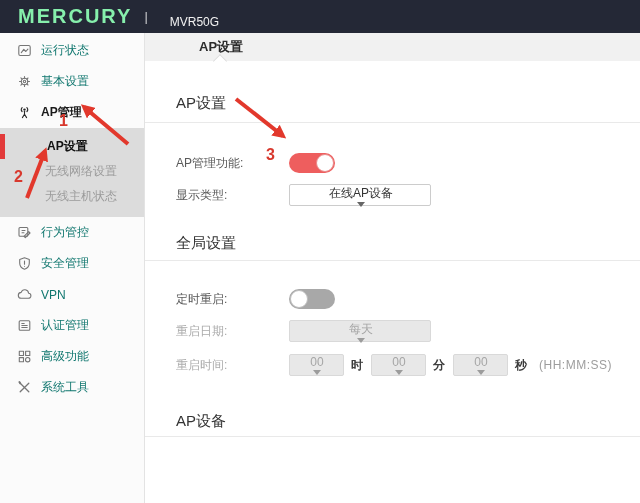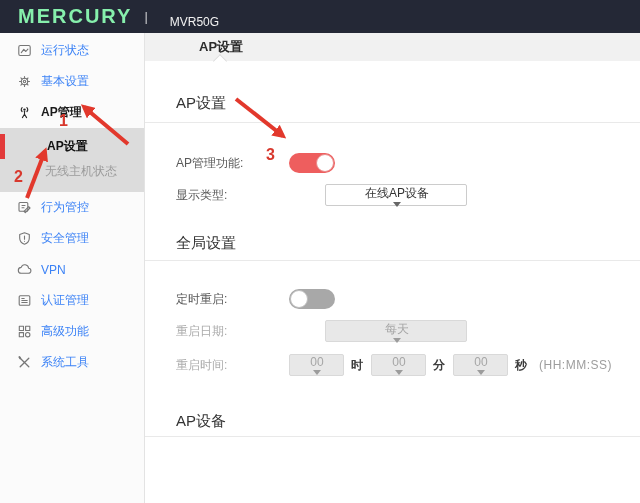--- a/index.html
+++ b/index.html
@@ -14,21 +14,21 @@
     background:#242836; display:flex; align-items:center; z-index:5; }
   .brand { margin-left:18px; color:#86efac; font-weight:bold; font-size:20px; letter-spacing:2px; }
   .topbar-sep { margin-left:12px; color:rgba(255,255,255,0.75); font-size:13px; font-weight:300; }
   .model { margin-left:22px; color:#f2f2f2; font-size:12px;margin-top:11px; }
   
   .layout { position:absolute; top:33px; left:0; right:0; bottom:0; display:flex; }
   
   .sidebar { width:145px; flex-shrink:0; background:#fbfbfb;
     border-right:1px solid #e3e3e3; padding-top:2px; }
   .side-item { height:31px; display:flex; align-items:center; gap:9px;
-    padding-left:17px; font-size:12px; color:#3b82f6; cursor:pointer; white-space:nowrap; }
+    padding-left:17px; font-size:12px; color:#0f766e; cursor:pointer; white-space:nowrap; }
   .side-item.active { color:#1a1a1a; font-weight:bold; }
   .side-item svg { flex-shrink:0; }
   .submenu { background:#dcdcdc; padding:6px 0 8px; }
   .sub-item { height:25px; line-height:25px; font-size:12px; color:#9b9b9b;
     padding-left:45px; position:relative; cursor:pointer; white-space:nowrap; }
   .sub-item.active { color:#111; font-weight:bold; padding-left:47px; }
   .red-bar { position:absolute; left:0; top:0; width:5px; height:25px; background:#e23a3a; }
   
   .content { flex:1; display:flex; flex-direction:column; background:#fff; min-width:0; }
   .tabbar { height:28px; background:#f1f1f1; display:flex; flex-shrink:0; }
@@ -37,21 +37,21 @@
   .tab-caret { position:absolute; left:50%; bottom:-5px; margin-left:-6px;
     width:10px; height:10px; background:#fff; transform:rotate(45deg);
     border-left:1px solid #dcdcdc; border-top:1px solid #dcdcdc; z-index:2; }
   .page { flex:1; padding-left:31px; position:relative; overflow:hidden; }
   .section-title { font-size:15px; color:#333; line-height:18px; }
   .t1 { margin-top:33px; } .t2 { margin-top:28px; } .t3 { margin-top:36px; }
   .rule { height:1px; background:#e9e9e9; margin:10px 0 0 -31px; }
   .rule.r2 { margin-top:8px; } .rule.r3 { margin-top:6px; }
   .form-row { display:flex; align-items:center; }
   .m30 { margin-top:30px; } .m28 { margin-top:28px; }
-  .m11 { margin-top:11px;gap:36px; } .m12 { margin-top:12px; }
+  .m11 { margin-top:11px; } .m12 { margin-top:12px; }
   .form-label { width:113px; font-size:12px; color:#595959; flex-shrink:0; }
   .form-label.disabled { color:#ababab; }
   
   .toggle { width:46px; height:20px; border-radius:10px; position:relative; cursor:pointer; flex-shrink:0; }
   .toggle.on  { background:#ee5e5e; }
   .toggle.off { background:#a8a8a8; }
   .knob { position:absolute; top:1px; width:18px; height:18px; border-radius:50%; background:#fff; }
   .toggle.on  .knob { right:1px; border:1px solid #e98a8a; }
   .toggle.off .knob { left:1px;  border:1px solid #bdbdbd; }
   
@@ -113,20 +113,23 @@
             <path d="M7.5 6.2v3.1"></path>
             <path d="M5.4 12.6 L7.5 9.3 L9.6 12.6"></path>
           </svg>
         <span>AP管理</span>
       </div>
 
       <div class="submenu">
         <div class="sub-item active">
           <span class="red-bar"></span>
           <span>AP设置</span>
+        </div>
+        <div class="sub-item">
+          <span>无线网络设置</span>
         </div>
         <div class="sub-item">
           <span>无线主机状态</span>
         </div>
       </div>
 
       <div class="side-item">
         <svg width="15" height="15" viewBox="0 0 15 15" fill="none" stroke="#767676" stroke-width="1.1" stroke-linecap="round" stroke-linejoin="round">
             <rect x="2" y="2.5" width="8.8" height="8.8" rx="1"></rect>
             <path d="M5 5.5h3 M5 7.8h2"></path>

